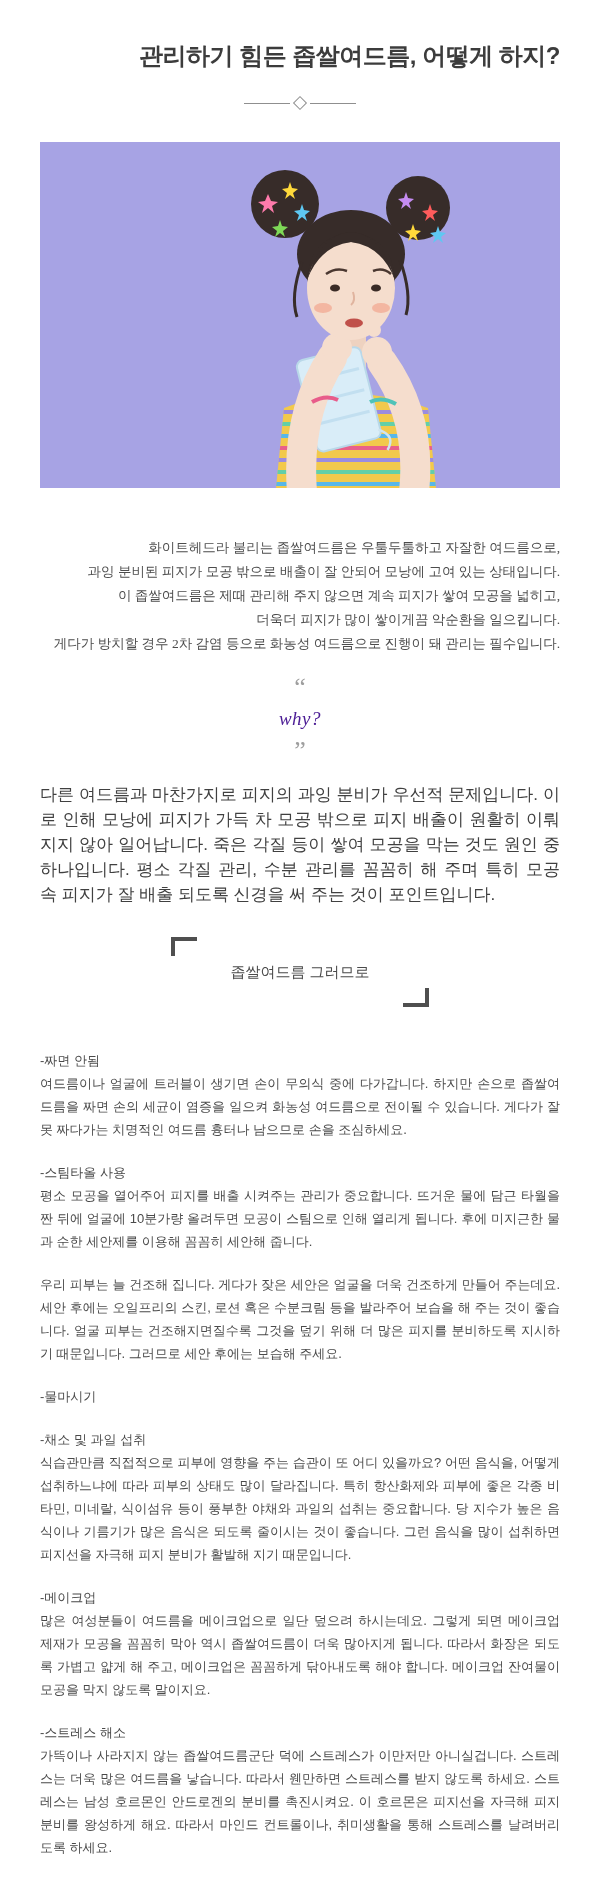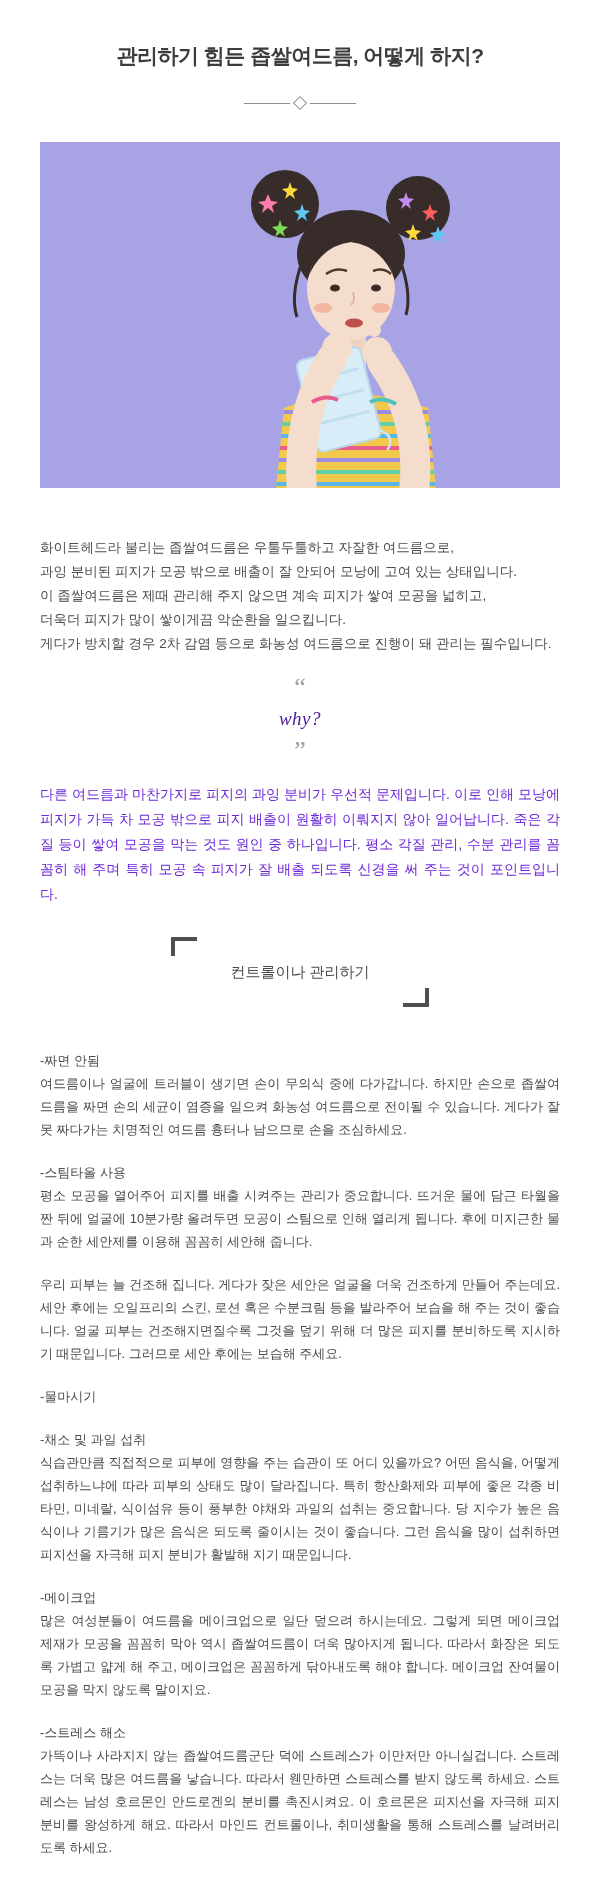--- a/index.html
+++ b/index.html
@@ -8,22 +8,22 @@
     background:#ffffff;
     font-family:"Liberation Sans","DejaVu Sans",sans-serif;
     color:#4a4a4a;
     -webkit-font-smoothing:antialiased;
   }
   .page{width:600px;box-sizing:border-box;padding:0 40px 24px 40px;}
 
   
   .post-title{
     margin-top:42px;
-    text-align:center;
-    font-size:21px;
+    text-align:right;
+    font-size:24px;
     font-weight:600;
     color:#3c3c3c;
     letter-spacing:-0.5px;
     line-height:28px;
   }
 
   
   .divider{margin-top:28px;display:flex;align-items:center;justify-content:center;}
   .divider .line{width:46px;height:1px;background:#8f8f8f;}
   .divider .diamond{
@@ -36,25 +36,26 @@
     margin-top:34px;
     width:520px;height:346px;
     background:#a7a3e4;
     overflow:hidden;
   }
   .hero svg{display:block;}
 
   
   .intro{
     margin-top:48px;
-    text-align:left;
+    text-align:right;
     font-size:13.5px;
     line-height:24px;
     color:#4c4c4c;
     white-space:pre-line;
+    font-family:Liberation Serif, serif;
   }
 
   
   .quote-block{
     margin-top:16px;
     text-align:center;
     font-family:"Liberation Serif","DejaVu Serif",serif;
   }
   .quote-mark{font-size:26px;color:#9e9e9e;line-height:30px;}
   .quote-word{
@@ -62,24 +63,24 @@
     font-size:19px;
     color:#4c1d95;
     line-height:30px;
     margin:2px 0;
     letter-spacing:0.5px;
   }
 
   
   .why-paragraph{
     margin-top:16px;
-    font-size:14px;
+    font-size:17px;
     line-height:25px;
     text-align:justify;
-    color:#6d28d9;
+    color:#404040;
   }
 
   
   .frame-heading{
     position:relative;
     width:258px;height:70px;
     margin:30px auto 0 auto;
     display:flex;align-items:center;justify-content:center;
     font-size:15px;color:#4a4a4a;
   }
@@ -217,21 +218,21 @@
   <div class="quote-block">
     <div class="quote-mark">“</div>
     <div class="quote-word">why?</div>
     <div class="quote-mark">”</div>
   </div>
 
   <p class="why-paragraph">다른 여드름과 마찬가지로 피지의 과잉 분비가 우선적 문제입니다. 이로 인해 모낭에 피지가 가득 차 모공 밖으로 피지 배출이 원활히 이뤄지지 않아 일어납니다. 죽은 각질 등이 쌓여 모공을 막는 것도 원인 중 하나입니다. 평소 각질 관리, 수분 관리를 꼼꼼히 해 주며 특히 모공 속 피지가 잘 배출 되도록 신경을 써 주는 것이 포인트입니다.</p>
 
   <div class="frame-heading">
     <span class="corner-tl"></span>
-    <span>컨트롤이나 관리하기</span>
+    <span>좁쌀여드름 그러므로</span>
     <span class="corner-br"></span>
   </div>
 
   <div class="tips">
     <div class="tip">
       <p class="tip-title">-짜면 안됨</p>
       <p class="tip-body">여드름이나 얼굴에 트러블이 생기면 손이 무의식 중에 다가갑니다. 하지만 손으로 좁쌀여드름을 짜면 손의 세균이 염증을 일으켜 화농성 여드름으로 전이될 수 있습니다. 게다가 잘못 짜다가는 치명적인 여드름 흉터나 남으므로 손을 조심하세요.</p>
     </div>
     <div class="tip">
       <p class="tip-title">-스팀타올 사용</p>

